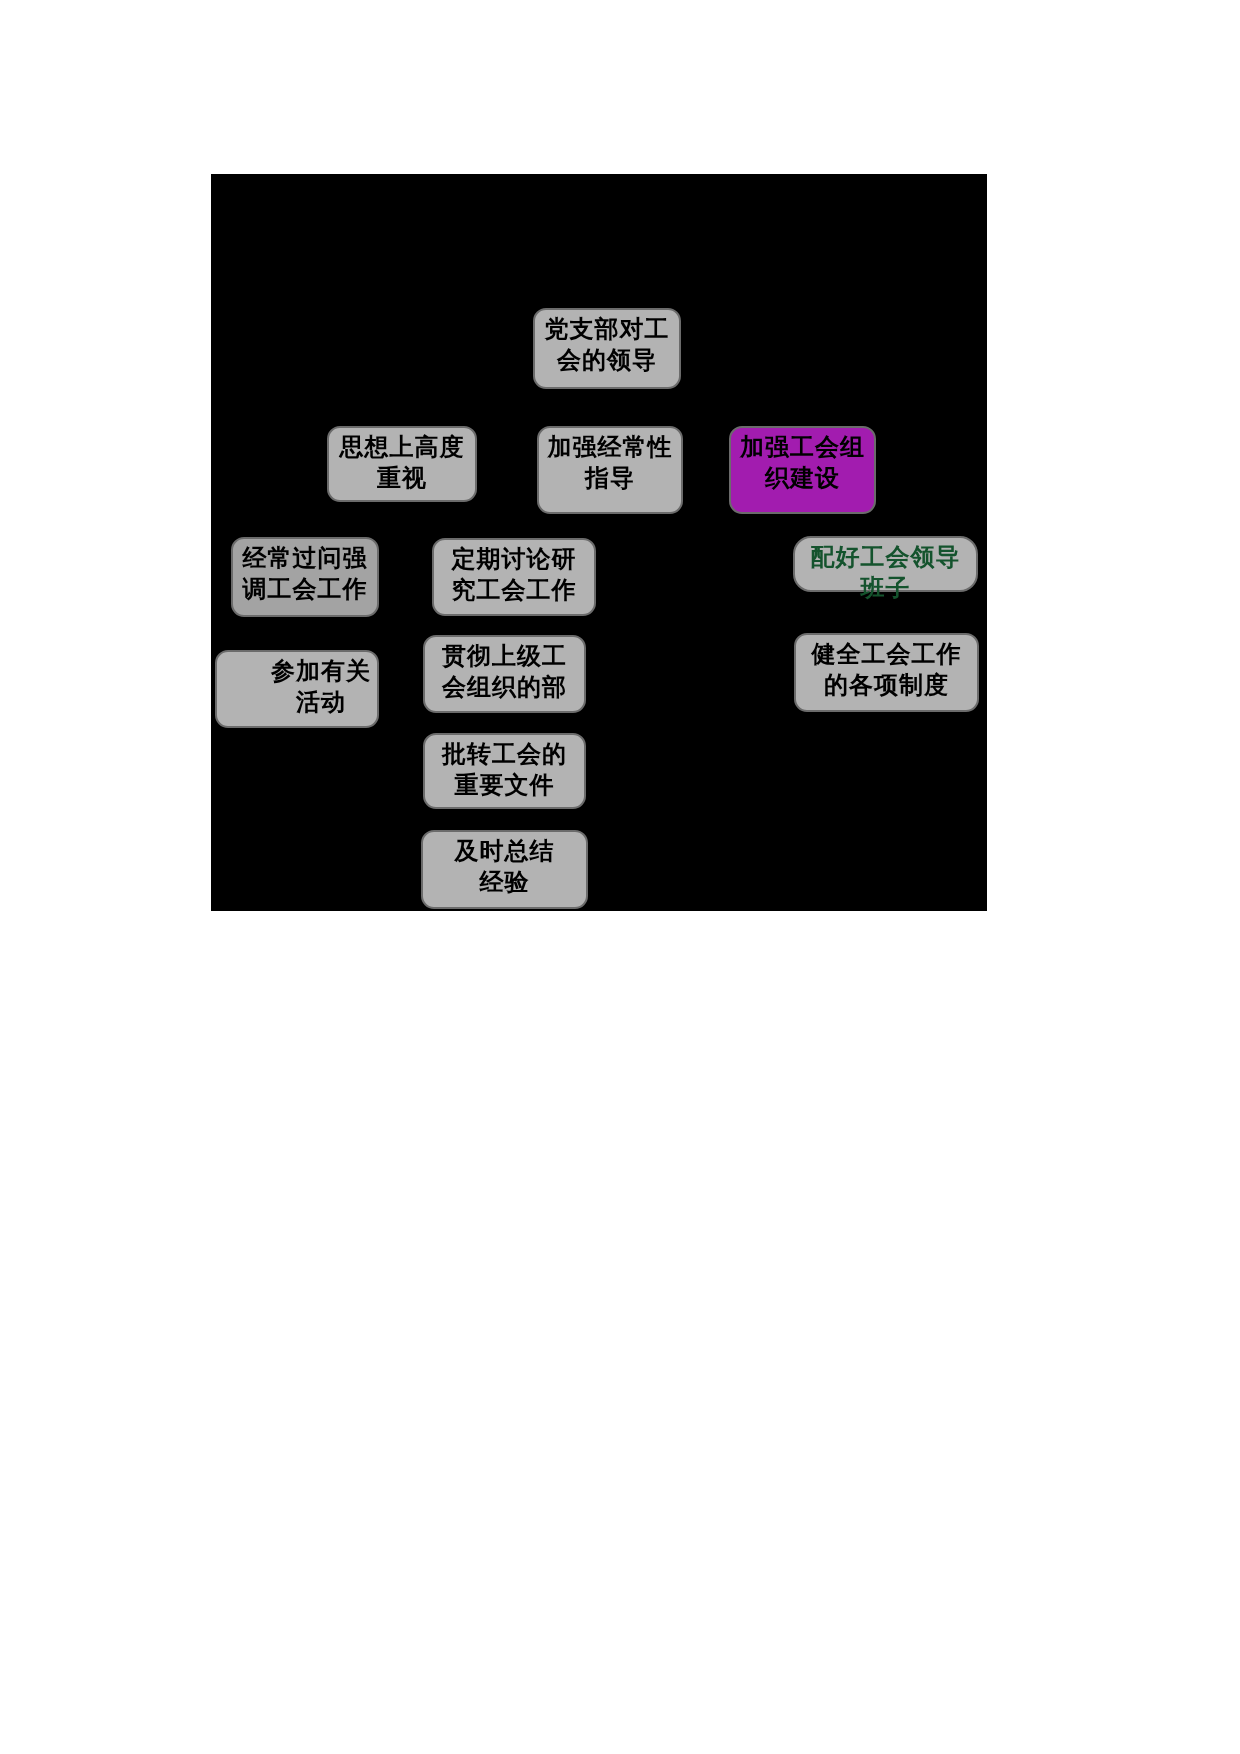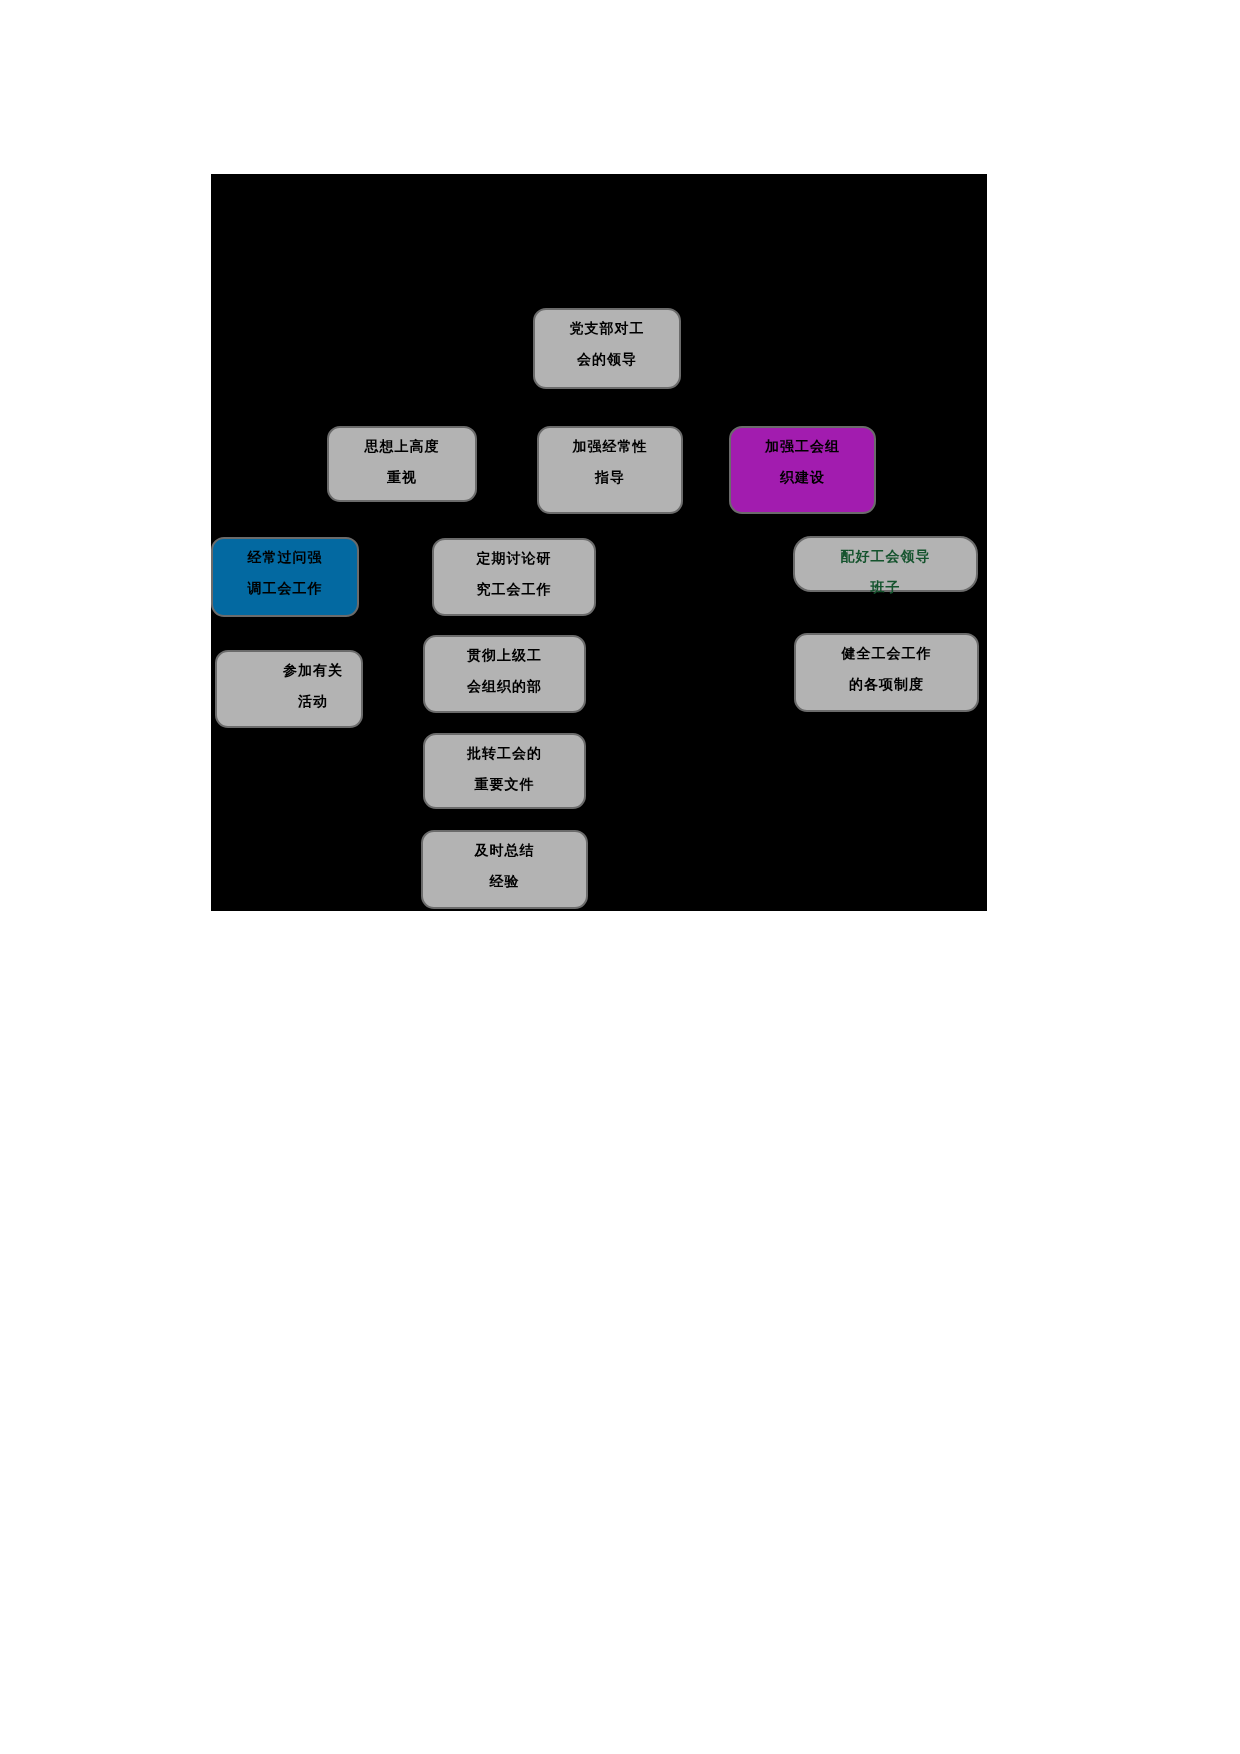--- a/index.html
+++ b/index.html
@@ -23,21 +23,21 @@
     height: 737px;
     background: #000000;
   }
   .flow-node {
     position: absolute;
     box-sizing: border-box;
     background: #b3b3b3;
     border: 2px solid #6b6b6b;
     border-radius: 13px;
     color: #000000;
-    font-size: 14px;
+    font-size: 24px;
     line-height: 31px;
     font-weight: 600;
     text-align: center;
     white-space: pre-line;
     padding-top: 3px;
     letter-spacing: 1px;
   }
 </style>
 </head>
 <body>
@@ -45,27 +45,27 @@
 <div class="page">
   <div class="diagram-canvas" id="diagram-canvas" style="background: rgb(0, 0, 0);">
       <div class="flow-node" style="left: 322px; top: 134px; width: 148px; height: 81px; background: rgb(179, 179, 179); border-color: rgb(107, 107, 107); color: rgb(0, 0, 0);">党支部对工
 会的领导</div>
       <div class="flow-node" style="left: 116px; top: 252px; width: 150px; height: 76px; background: rgb(179, 179, 179); border-color: rgb(107, 107, 107); color: rgb(0, 0, 0);">思想上高度
 重视</div>
       <div class="flow-node" style="left: 326px; top: 252px; width: 146px; height: 88px; background: rgb(179, 179, 179); border-color: rgb(107, 107, 107); color: rgb(0, 0, 0);">加强经常性
 指导</div>
       <div class="flow-node" style="left: 518px; top: 252px; width: 147px; height: 88px; background: #a21caf; border-color: rgb(107, 107, 107); color: rgb(0, 0, 0);">加强工会组
 织建设</div>
-      <div class="flow-node" style="left: 0; top: 363px; width: 148px; height: 80px; background: #0369a1; border-color: rgb(107, 107, 107); color: rgb(0, 0, 0);">经常过问强
+      <div class="flow-node" style="left: 20px; top: 363px; width: 148px; height: 80px; background: #a3a3a3; border-color: rgb(107, 107, 107); color: rgb(0, 0, 0);">经常过问强
 调工会工作</div>
       <div class="flow-node" style="left: 212px; top: 364px; width: 164px; height: 78px; background: rgb(179, 179, 179); border-color: rgb(107, 107, 107); color: rgb(0, 0, 0); margin-left: 9px;">定期讨论研
 究工会工作</div>
       <div class="flow-node" style="left: 582px; top: 362px; width: 185px; height: 56px; background: rgb(179, 179, 179); border-color: rgb(107, 107, 107); color: #14532d; border-radius: 18px;">配好工会领导
 班子</div>
-      <div class="flow-node" style="left: 4px; top: 476px; width: 148px; height: 78px; background: rgb(179, 179, 179); border-color: rgb(107, 107, 107); color: rgb(0, 0, 0); padding-left: 48px;">参加有关
+      <div class="flow-node" style="left: 4px; top: 476px; width: 164px; height: 78px; background: rgb(179, 179, 179); border-color: rgb(107, 107, 107); color: rgb(0, 0, 0); padding-left: 48px;">参加有关
 活动</div>
       <div class="flow-node" style="left: 212px; top: 461px; width: 163px; height: 78px; background: rgb(179, 179, 179); border-color: rgb(107, 107, 107); color: rgb(0, 0, 0);">贯彻上级工
 会组织的部</div>
       <div class="flow-node" style="left: 583px; top: 459px; width: 185px; height: 79px; background: rgb(179, 179, 179); border-color: rgb(107, 107, 107); color: rgb(0, 0, 0);">健全工会工作
 的各项制度</div>
       <div class="flow-node" style="left: 212px; top: 559px; width: 163px; height: 76px; background: rgb(179, 179, 179); border-color: rgb(107, 107, 107); color: rgb(0, 0, 0);">批转工会的
 重要文件</div>
       <div class="flow-node" style="left: 210px; top: 656px; width: 167px; height: 79px; background: rgb(179, 179, 179); border-color: rgb(107, 107, 107); color: rgb(0, 0, 0);">及时总结
 经验</div>
     </div>

